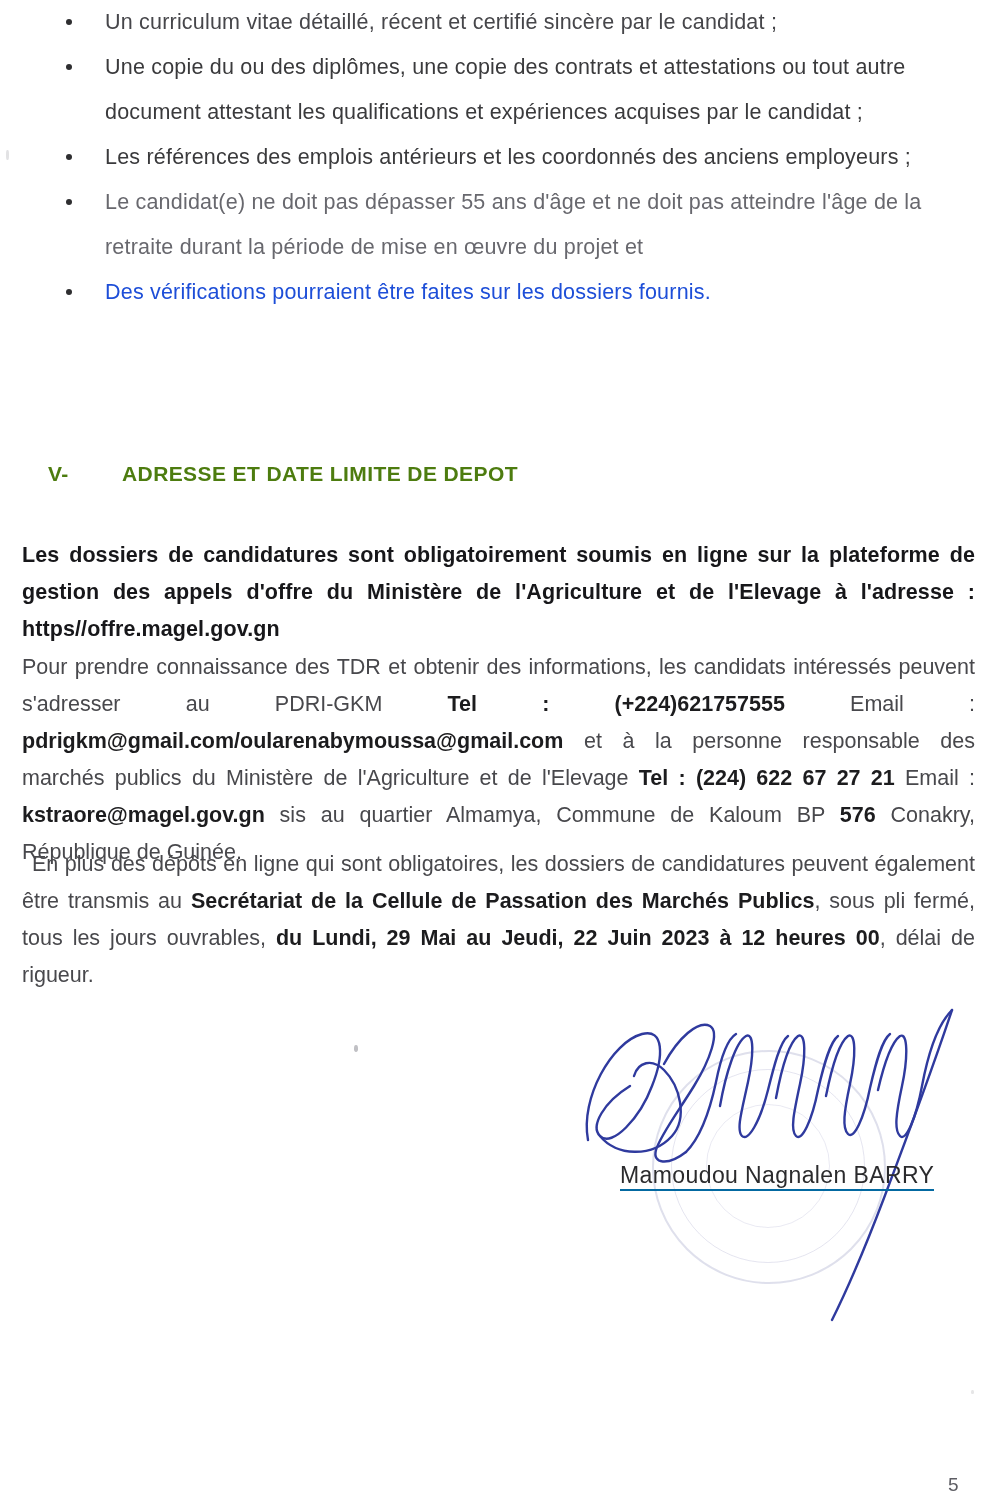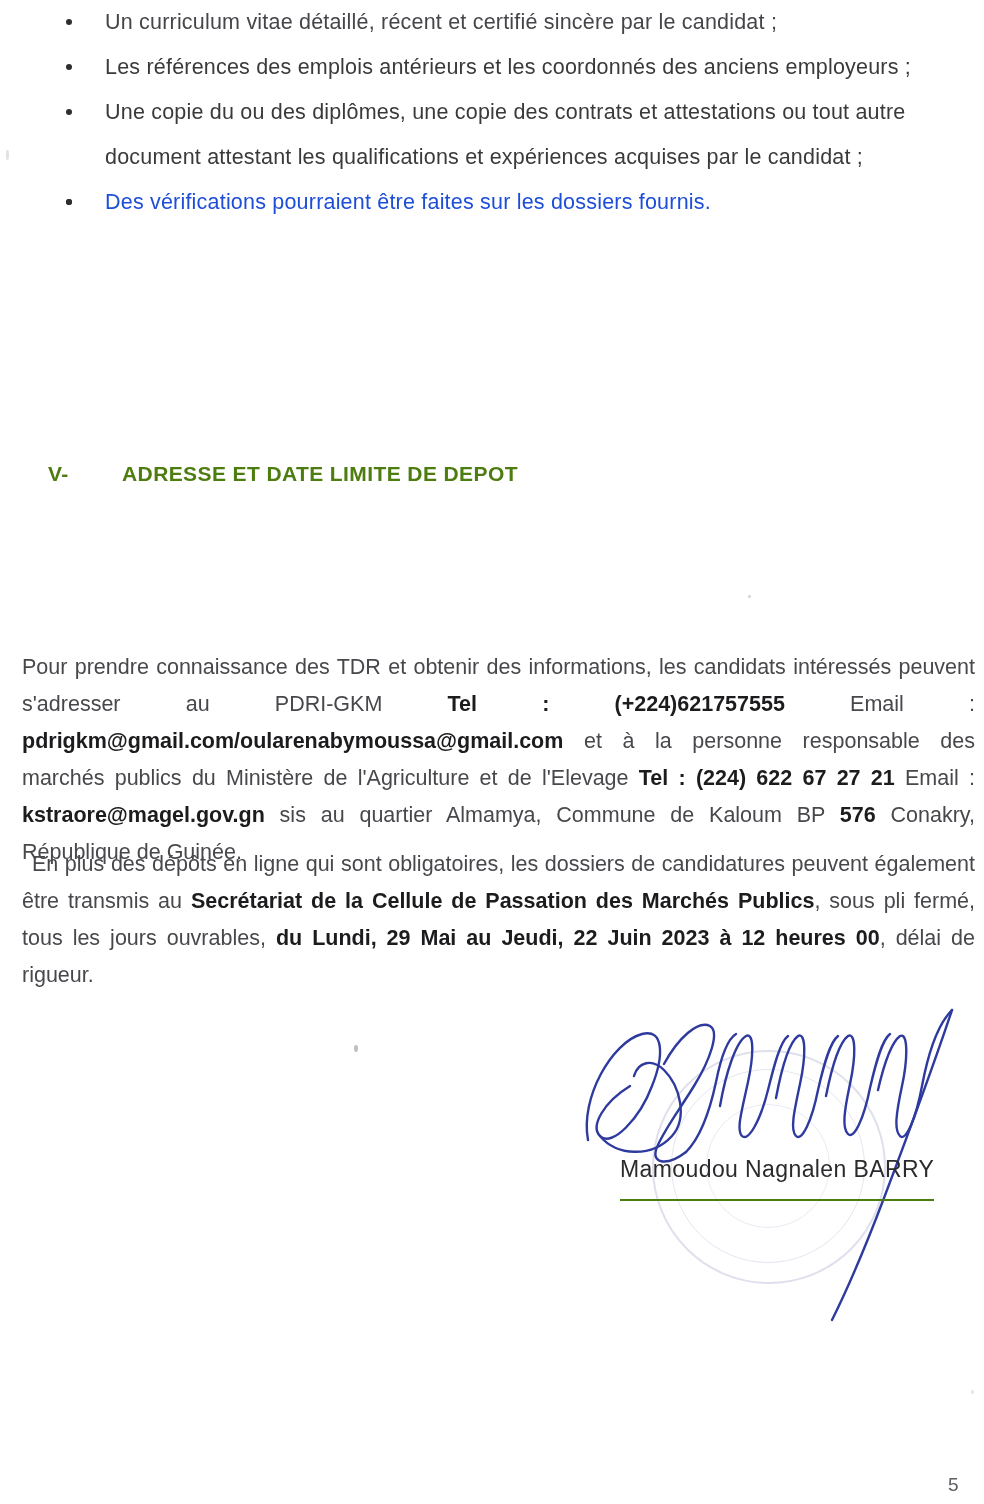--- a/index.html
+++ b/index.html
@@ -130,27 +130,27 @@
     position: absolute;
     left: 0;
     top: 0;
     width: 424px;
     height: 340px;
     pointer-events: none;
   }
   #signature-name {
     position: absolute;
     left: 60px;
-    top: 166px;
+    top: 172px;
     font-size: 23px;
     font-weight: 400;
     color: #2b2b2d;
     letter-spacing: 0.4px;
-    border-bottom: 2px solid #4d7c0f;
-    padding-bottom: 16px;
+    border-bottom: 2px solid #0369a1;
+    padding-bottom: 0;
     white-space: nowrap;
   }
 
   
   .speck {
     position: absolute;
     background: #8d8d93;
     border-radius: 40%;
   }
   #page-number {
@@ -164,41 +164,43 @@
 </head>
 <body>
 
 <div id="page">
 
   <div id="bullet-list">
     <p class="bullet-item b1" style="top:0px;">
       <span class="dot"></span>
       <span>Un curriculum vitae détaillé, récent et certifié sincère par le candidat ;</span>
     </p>
+    <p class="bullet-item b2">
+      <span class="dot"></span>
+      <span>Une copie du ou des diplômes, une copie des contrats et attestations ou tout autre document attestant les qualifications et expériences acquises par le candidat ;</span>
+    </p>
     <p class="bullet-item b3">
       <span class="dot"></span>
       <span>Les références des emplois antérieurs et les coordonnés des anciens employeurs ;</span>
     </p>
-    <p class="bullet-item b2">
-      <span class="dot"></span>
-      <span>Une copie du ou des diplômes, une copie des contrats et attestations ou tout autre document attestant les qualifications et expériences acquises par le candidat ;</span>
-    </p>
     <p class="bullet-item b4">
       <span class="dot"></span>
+      <span>Le candidat(e) ne doit pas dépasser 55 ans d'âge et ne doit pas atteindre l'âge de la retraite durant la période de mise en œuvre du projet et</span>
     </p>
     <p class="bullet-item b5">
       <span class="dot"></span>
       <span>Des vérifications pourraient être faites sur les dossiers fournis.</span>
     </p>
   </div>
 
   <div id="section-heading">
     <span class="num">V-</span><span>ADRESSE ET DATE LIMITE DE DEPOT</span>
   </div>
 
+  <p class="para" id="para-platform">Les dossiers de candidatures sont obligatoirement soumis en ligne sur la plateforme de gestion des appels d'offre du Ministère de l'Agriculture et de l'Elevage à l'adresse : https//offre.magel.gov.gn</p>
 
   <p class="para" id="para-contact"><span>Pour prendre connaissance des TDR et obtenir des informations, les candidats intéressés peuvent s'adresser au PDRI-GKM </span><b>Tel : </b><b>(+224)621757555</b><span> Email : </span><b>pdrigkm@gmail.com/oularenabymoussa@gmail.com</b><span> et à la personne responsable des marchés publics du Ministère de l'Agriculture et de l'Elevage </span><b>Tel : </b><b>(224) 622 67 27 21</b><span> Email : </span><b>kstraore@magel.gov.gn</b><span> sis au quartier Almamya, Commune de Kaloum BP </span><b>576</b><span> Conakry, République de Guinée.</span></p>
 
   <p class="para" id="para-deposit"><span>En plus des dépôts en ligne qui sont obligatoires, les dossiers de candidatures peuvent également être transmis au </span><b>Secrétariat de la Cellule de Passation des Marchés Publics</b><span>, sous pli fermé, tous les jours ouvrables, </span><b>du Lundi, 29 Mai au Jeudi, 22 Juin 2023 à 12 heures 00</b><span>, délai de rigueur.</span></p>
 
   <div id="signature-block">
     <div id="stamp"></div>
     <svg id="signature-mark" viewBox="0 0 424 340" xmlns="http://www.w3.org/2000/svg">
       <g fill="none" stroke="#2f3a9e" stroke-width="2.4" stroke-linecap="round" stroke-linejoin="round">
         <path d="M28 150 C20 108, 52 52, 82 44 C104 38, 104 66, 92 96 C80 128, 52 158, 40 146 C30 136, 44 112, 70 96"></path>

